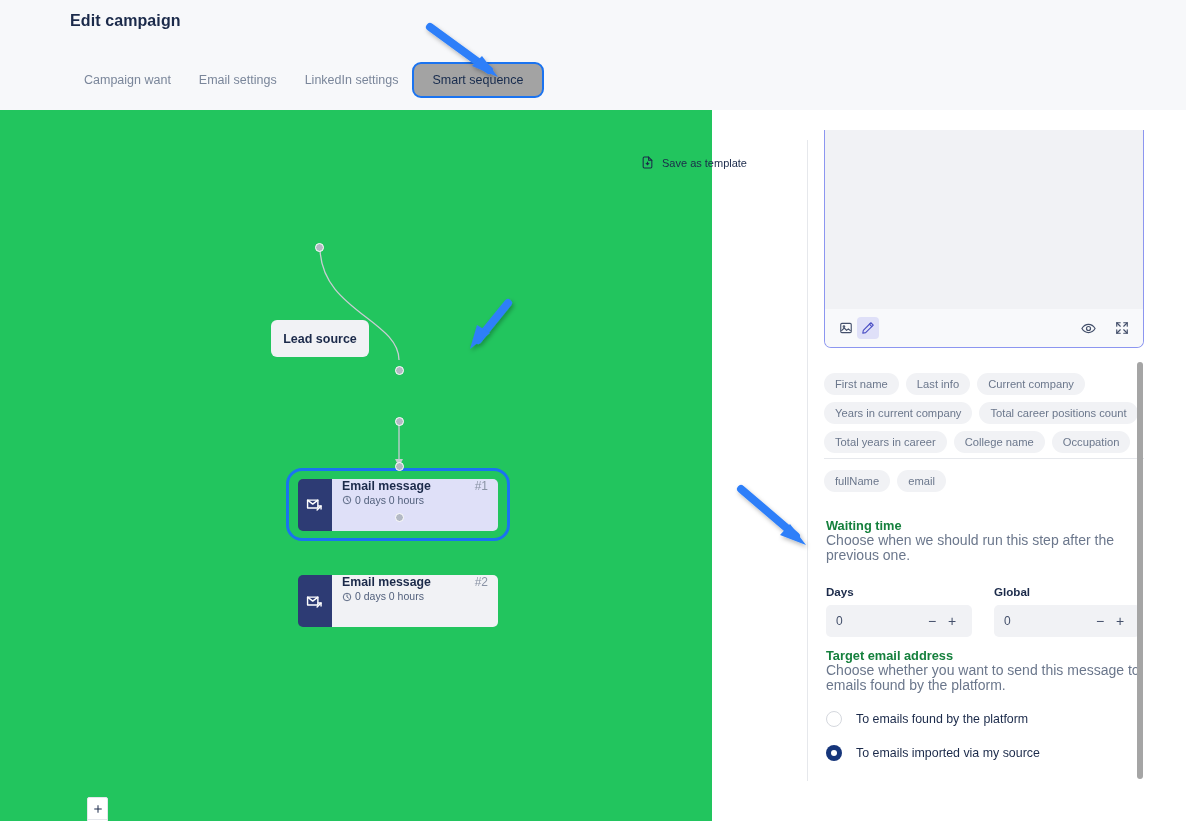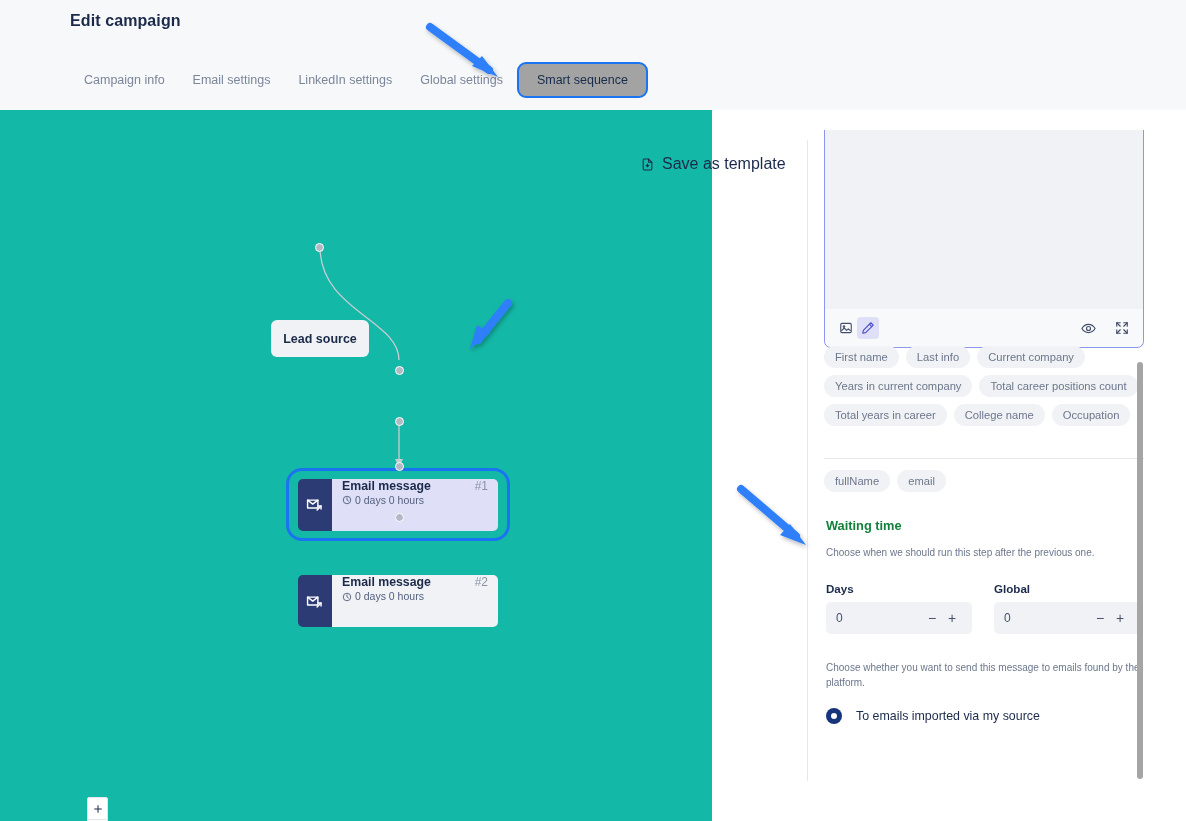--- a/index.html
+++ b/index.html
@@ -34,21 +34,21 @@
   }
   .tab.active {
     color:#172b4d; font-weight:500;
     background:#a3a3a3; border:2.5px solid #1a73f0; border-radius:9px;
     padding:9px 18px;
   }
 
   
   #canvas {
     position:absolute; left:0; top:110px; width:712px; height:711px;
-    background:#14b8a6; overflow:hidden;
+    background:#22c55e; overflow:hidden;
   }
   #flow-svg { position:absolute; left:0; top:0; }
 
   .node { position:absolute; }
   .lead-node {
     left:271px; top:210px; width:98px; height:37px;
     background:#f1f2f5; border-radius:6px;
     display:flex; align-items:center; justify-content:center;
     font-size:12.5px; font-weight:600; color:#1b2a4a;
     cursor:pointer;
@@ -97,21 +97,21 @@
   .zoom-btn {
     height:22px; display:flex; align-items:center; justify-content:center;
     border-bottom:1px solid #e4e6eb; cursor:pointer; font-size:12px; color:#1b2a4a;
   }
   .zoom-btn:last-child { border-bottom:none; }
 
   
   #save-template {
     position:absolute; left:641px; top:155px;
     display:flex; align-items:center; gap:8px;
-    font-size:16px; color:#1b2a4a; cursor:pointer;
+    font-size:11px; color:#1b2a4a; cursor:pointer;
   }
 
   
   #divider {
     position:absolute; left:807px; top:140px; width:1px; height:641px;
     background:#e6e8ec;
   }
   #right-panel {
     position:absolute; left:808px; top:130px; width:378px; height:660px;
     background:#ffffff;
@@ -130,34 +130,34 @@
     border-bottom-left-radius:6px; border-bottom-right-radius:6px;
   }
   .tb-btn {
     width:22px; height:22px; border-radius:4px; cursor:pointer;
     display:flex; align-items:center; justify-content:center;
   }
   .tb-btn.active { background:#dfe0f8; }
   .tb-right { margin-left:auto; display:flex; align-items:center; gap:12px; }
 
   #chips {
-    position:absolute; left:16px; top:216px; width:320px;
+    position:absolute; left:16px; top:243px; width:320px;
   }
   .chip-row { display:flex; flex-wrap:wrap; gap:7px; margin-bottom:7px; }
   .chip {
     background:#f1f2f5; color:#6b778c; font-size:11.2px;
     padding:5px 11px; border-radius:12px; cursor:pointer; white-space:nowrap;
   }
   #chip-divider {
     position:absolute; left:16px; top:328px; width:320px; height:1px; background:#e6e8ec;
   }
   #chips2 { position:absolute; left:16px; top:340px; width:320px; }
 
   .sect-title { font-size:12.8px; font-weight:700; color:#15803d; }
-  .sect-desc  { font-size:10px; color:#6b778c; line-height:15px; margin-top:12px; }
+  .sect-desc  { font-size:14px; color:#6b778c; line-height:15px; margin-top:0; }
 
   #waiting-section { position:absolute; left:18px; top:388px; width:340px; }
   #wt-fields { display:flex; gap:22px; margin-top:22px; }
   .wt-field { width:146px; }
   .wt-label { font-size:11.6px; font-weight:600; color:#1b2a4a; margin-bottom:7px; }
   .stepper {
     height:32px; background:#f1f2f5; border-radius:5px;
     display:flex; align-items:center; padding:0 10px;
   }
   .stepper .val { flex:1; font-size:12px; color:#44506b; }
@@ -187,24 +187,23 @@
 
   
   #annotations { position:absolute; left:0; top:0; width:1186px; height:821px; pointer-events:none; }
 </style>
 </head>
 <body>
 
 <div id="header">
   <div id="page-title">Edit campaign</div>
   <div id="tabbar">
-    <div class="tab">Campaign info</div>
+    <div class="tab">Campaign want</div>
     <div class="tab">Email settings</div>
     <div class="tab">LinkedIn settings</div>
-    <div class="tab">Global settings</div>
     <div class="tab active">Smart sequence</div>
   </div>
 </div>
 
 <div id="canvas">
 
   <svg id="flow-svg" width="808" height="711">
 
     <path d="M 320,137 C 320,200 399,210 399,250" stroke="#c9cdd4" stroke-width="1.3" fill="none"></path>
 
@@ -372,21 +371,26 @@
         <div class="stepper">
           <span class="val">0</span>
           <span class="op">−</span>
           <span class="op">+</span>
         </div>
       </div>
     </div>
   </div>
 
   <div id="target-section">
+    <div class="sect-title">Target email address</div>
     <div class="sect-desc">Choose whether you want to send this message to emails found by the platform.</div>
+    <div class="radio-row">
+      <span class="radio"></span>
+      <span class="radio-label">To emails found by the platform</span>
+    </div>
     <div class="radio-row">
       <span class="radio checked"></span>
       <span class="radio-label">To emails imported via my source</span>
     </div>
   </div>
 </div>
 
 <div id="panel-scrollbar"></div>
 
 <svg id="annotations">

